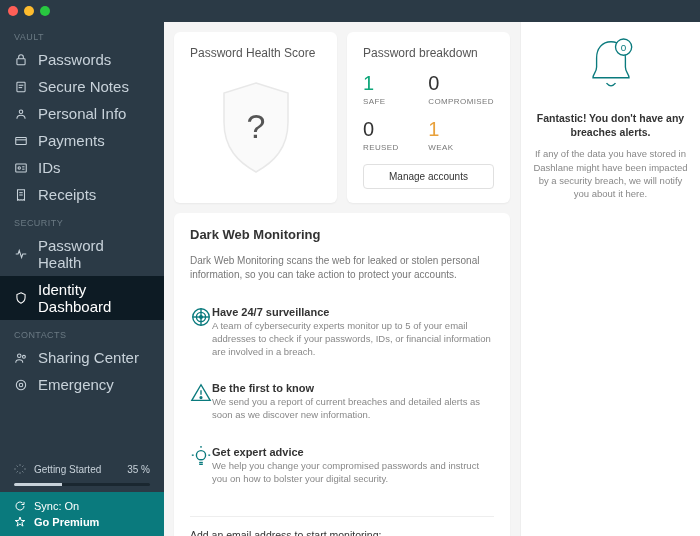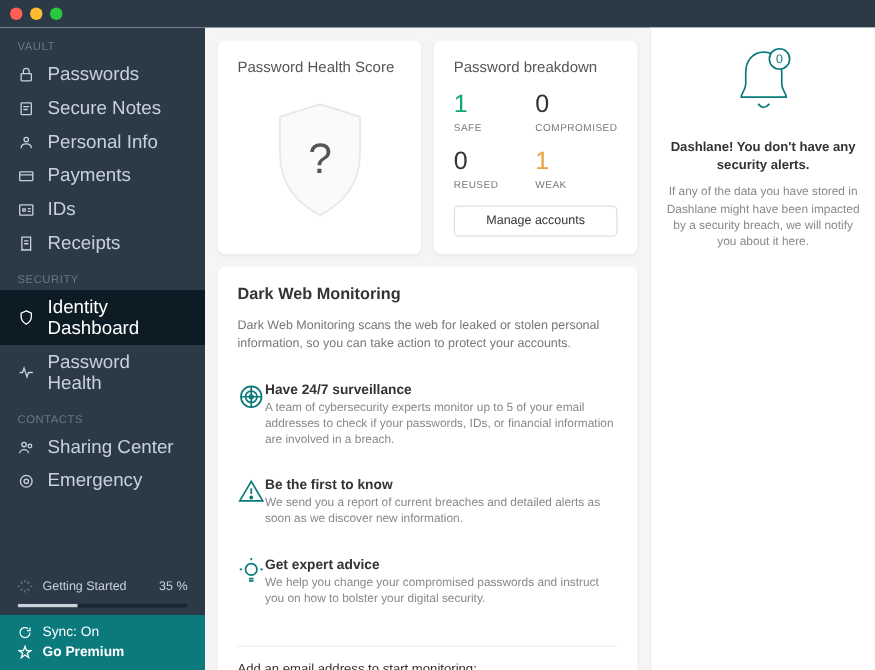--- a/index.html
+++ b/index.html
@@ -145,35 +145,35 @@
           <svg viewBox="0 0 24 24" width="14" height="14" fill="none" stroke="currentColor" stroke-width="1.8">
             <path d="M6 3v18l2-1 2 1 2-1 2 1 2-1 2 1V3z"></path>
             <line x1="9" y1="8" x2="15" y2="8"></line>
             <line x1="9" y1="12" x2="15" y2="12"></line>
           </svg>
         </span>
       <span class="label">Receipts</span>
     </div>
 
     <div class="section-label">SECURITY</div>
+    <div class="nav-item">
+      <span class="icon">
+          <svg viewBox="0 0 24 24" width="14" height="14" fill="none" stroke="currentColor" stroke-width="1.8">
+            <path d="M3 12h4l2-6 4 12 2-6h6"></path>
+          </svg>
+        </span>
+      <span class="label">Password Health</span>
+    </div>
     <div class="nav-item active">
       <span class="icon">
           <svg viewBox="0 0 24 24" width="14" height="14" fill="none" stroke="currentColor" stroke-width="1.8">
             <path d="M12 3l7 3v5c0 5-3 8-7 10-4-2-7-5-7-10V6z"></path>
           </svg>
         </span>
       <span class="label">Identity Dashboard</span>
-    </div>
-    <div class="nav-item">
-      <span class="icon">
-          <svg viewBox="0 0 24 24" width="14" height="14" fill="none" stroke="currentColor" stroke-width="1.8">
-            <path d="M3 12h4l2-6 4 12 2-6h6"></path>
-          </svg>
-        </span>
-      <span class="label">Password Health</span>
     </div>
 
     <div class="section-label">CONTACTS</div>
     <div class="nav-item">
       <span class="icon">
           <svg viewBox="0 0 24 24" width="14" height="14" fill="none" stroke="currentColor" stroke-width="1.8">
             <circle cx="9" cy="8" r="3"></circle>
             <circle cx="17" cy="10" r="2.5"></circle>
             <path d="M3 20c0-3 3-5 6-5s6 2 6 5"></path>
           </svg>
@@ -326,16 +326,16 @@
     <div class="bell-wrap">
       <div class="bell">
         <svg viewBox="0 0 60 66" width="54" height="60">
           <path d="M30 6 C20 6 14 14 14 24 V34 C14 40 10 42 10 46 H50 C50 42 46 40 46 34 V24 C46 14 40 6 30 6 Z" fill="none" stroke="#0a7a7d" stroke-width="1.5"></path>
           <path d="M25 52 Q30 58 35 52" fill="none" stroke="#0a7a7d" stroke-width="1.5"></path>
           <circle cx="44" cy="12" r="9" fill="#fff" stroke="#0a7a7d" stroke-width="1.5"></circle>
           <text x="44" y="16" text-anchor="middle" font-size="11" fill="#0a7a7d">0</text>
         </svg>
       </div>
     </div>
-    <div class="right-head">Dashlane! You don't have any security alerts.</div>
+    <div class="right-head">Fantastic! You don't have any breaches alerts.</div>
     <div class="right-body">If any of the data you have stored in Dashlane might have been impacted by a security breach, we will notify you about it here.</div>
   </div>
 </div>
 
 </body></html>

